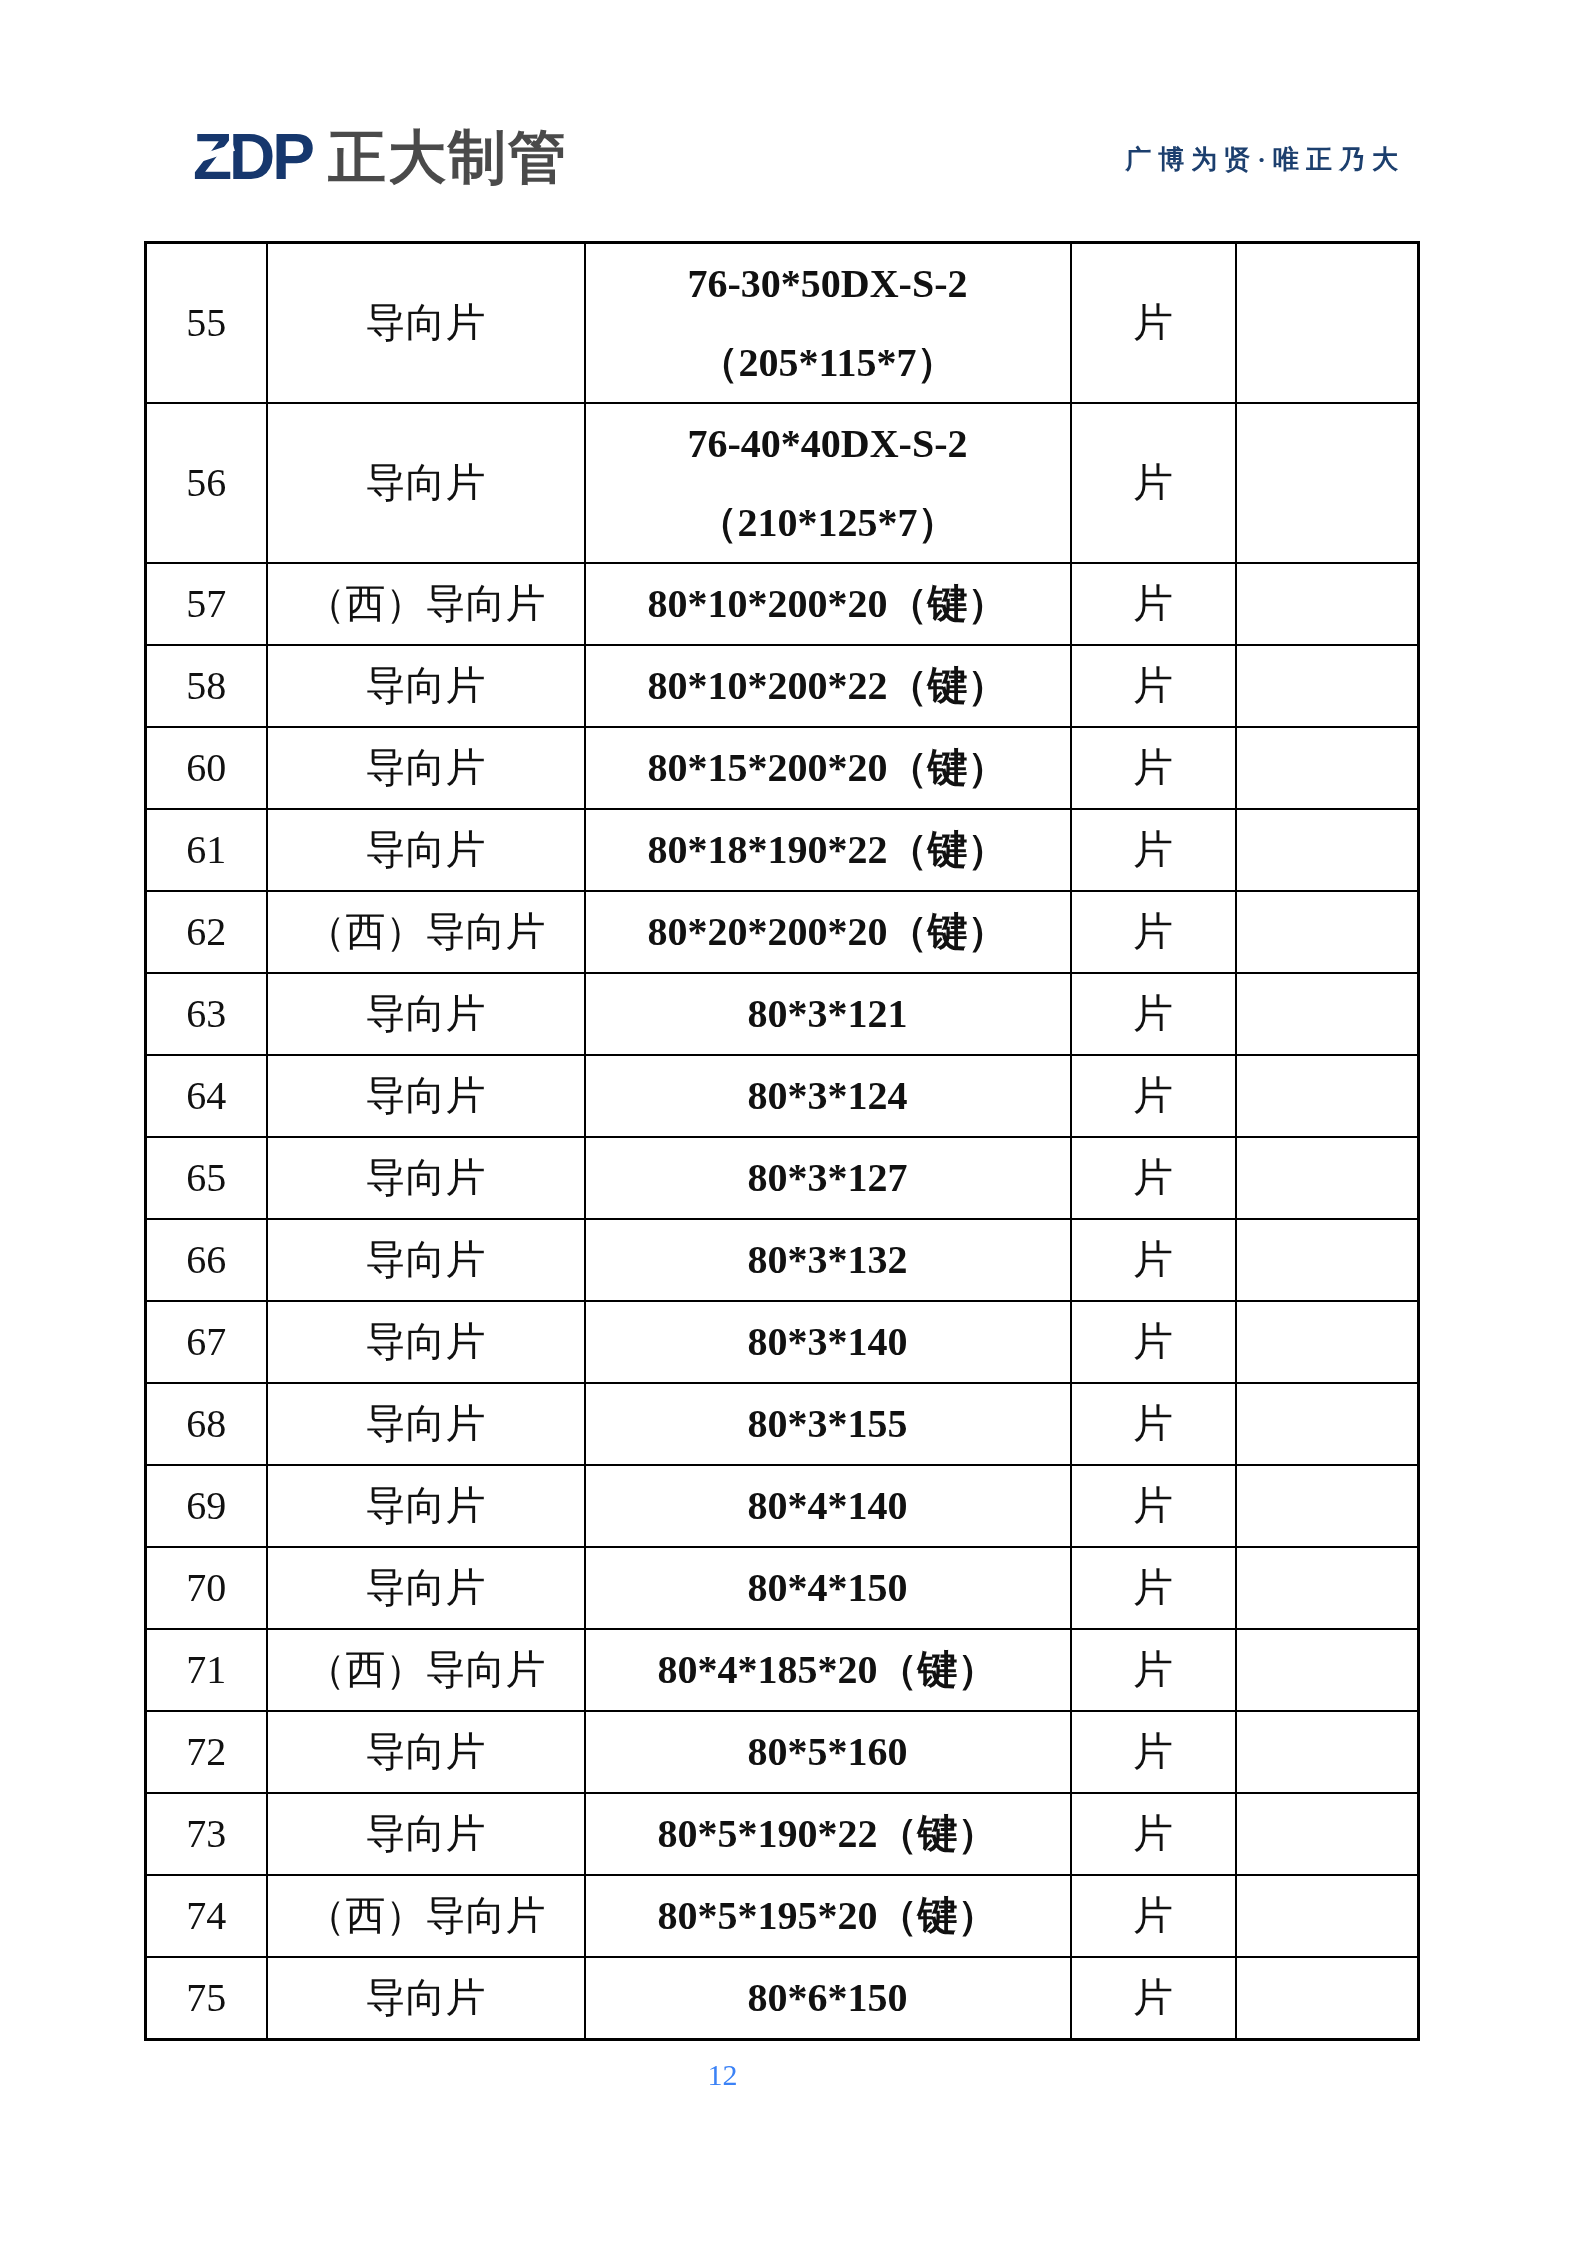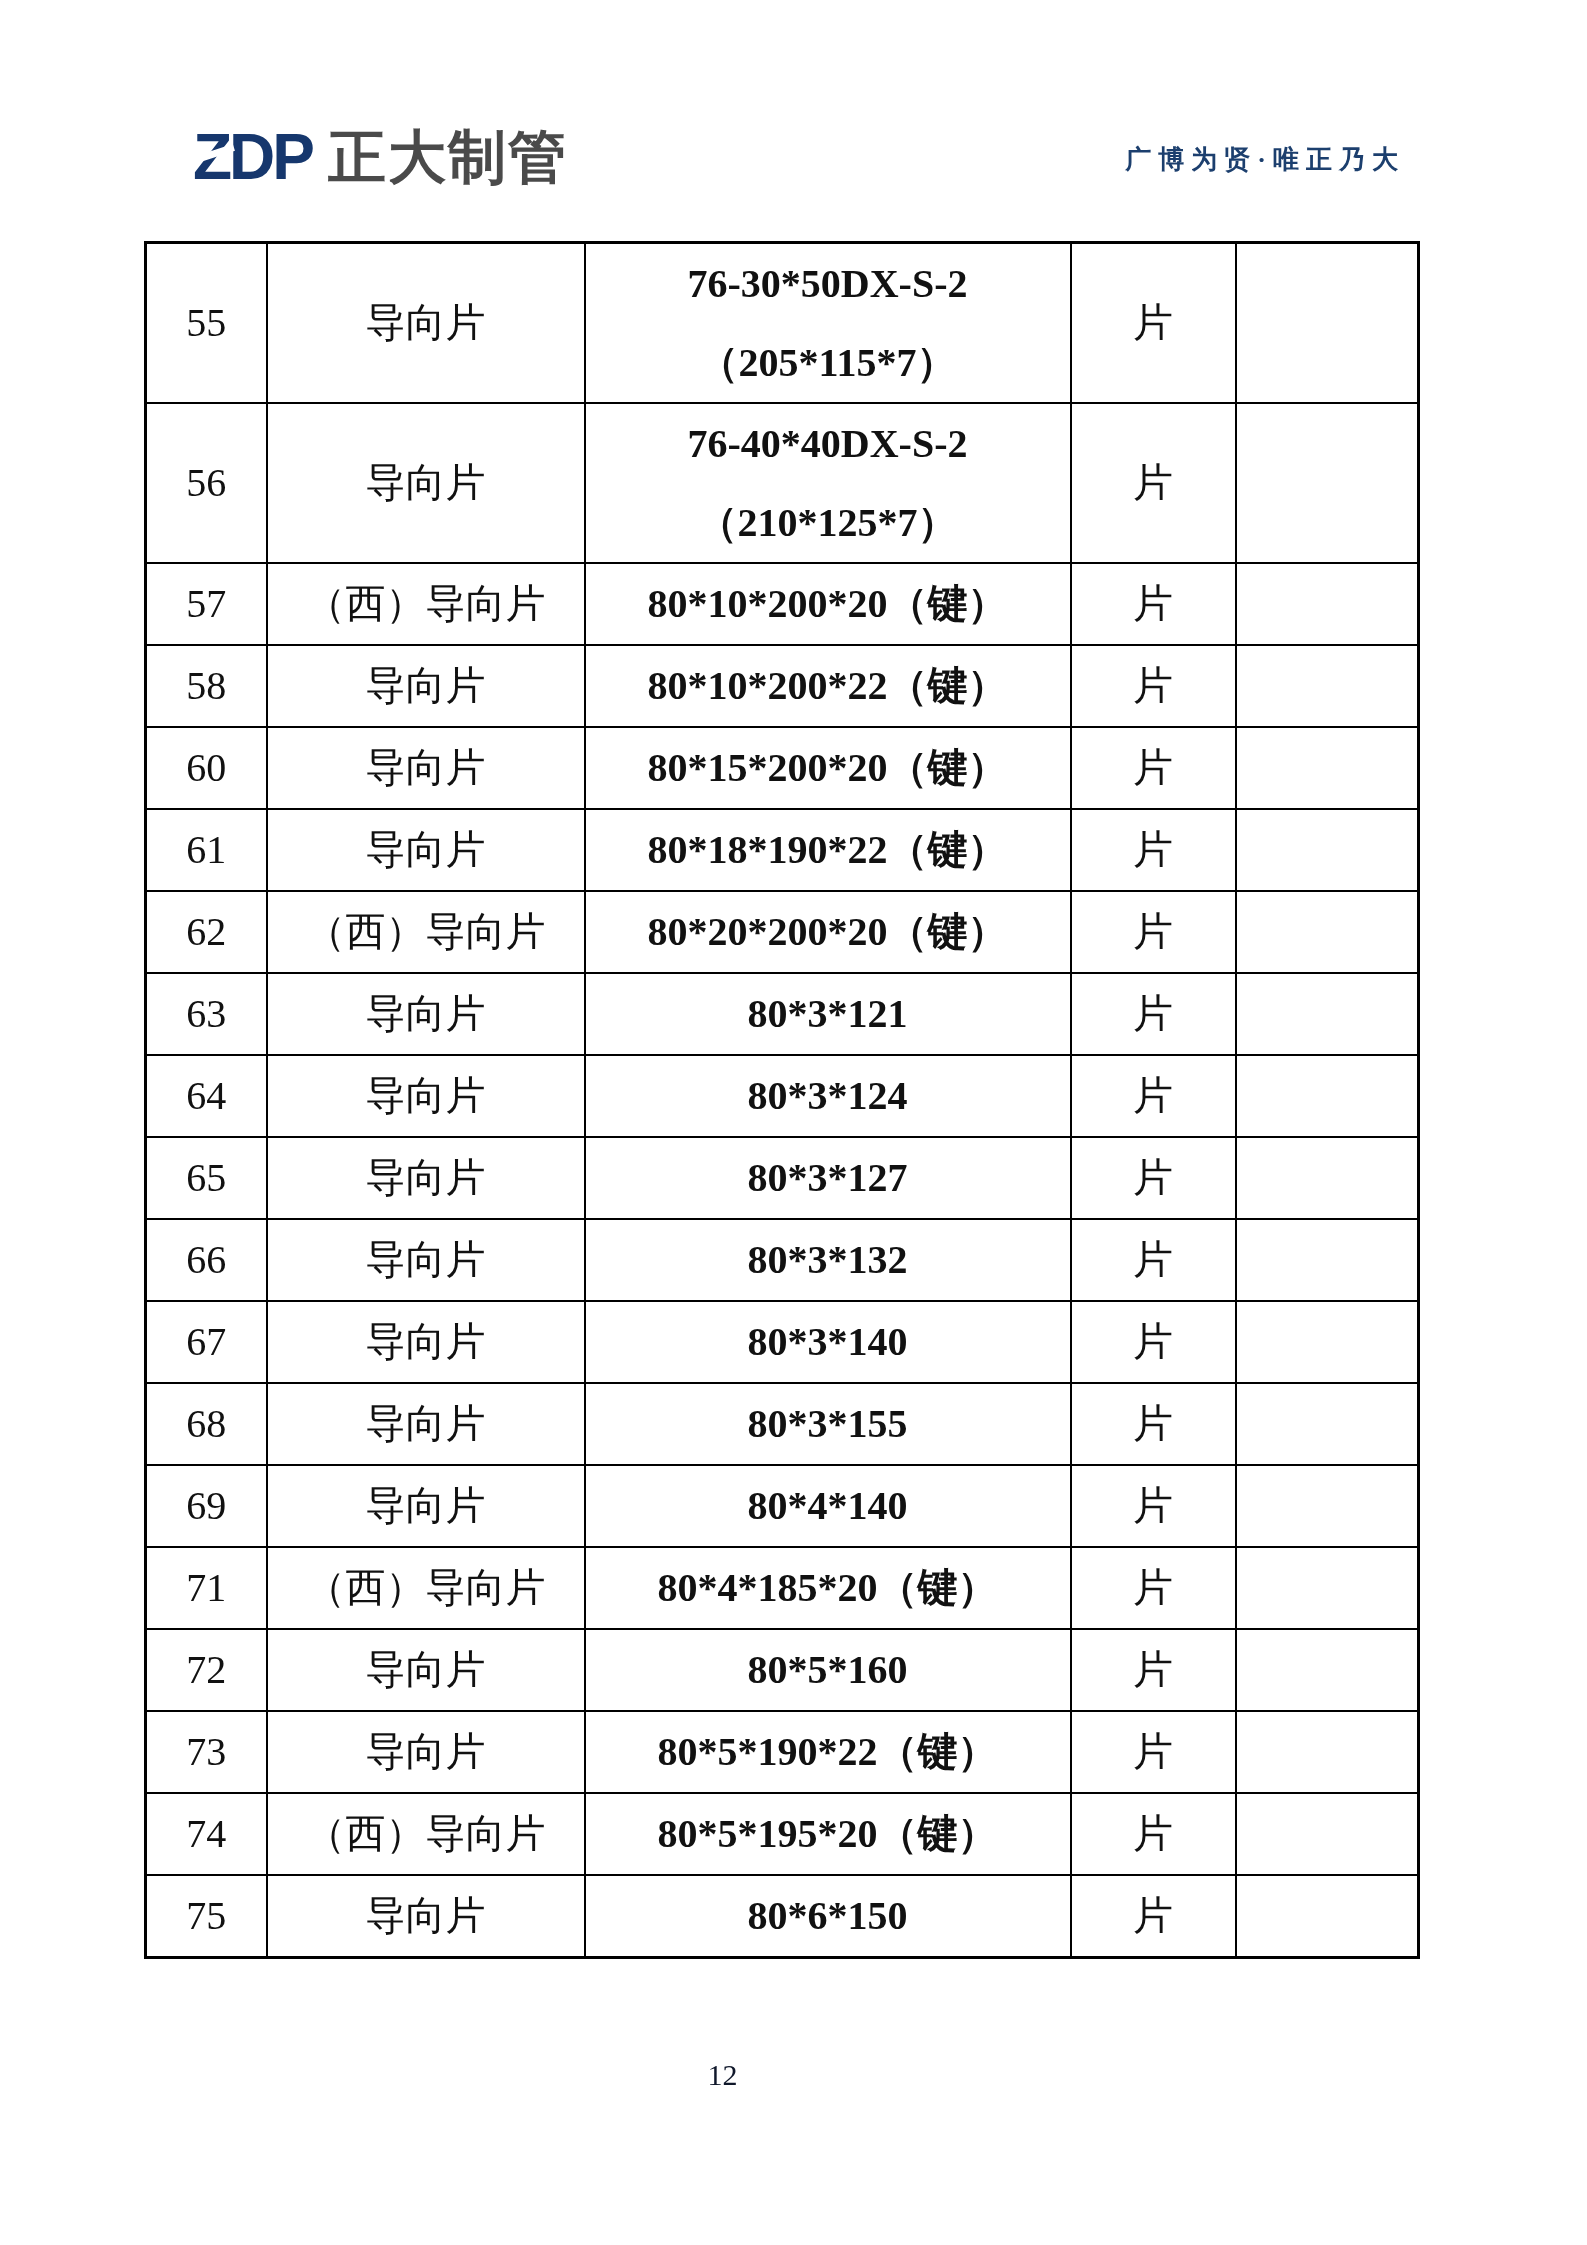--- a/index.html
+++ b/index.html
@@ -121,21 +121,21 @@
   }
 
   
   .page-number {
     position: absolute;
     left: 0;
     top: 2058px;
     width: 1445px;
     text-align: center;
     font-size: 30px;
-    color: #0f172a;
+    color: #3b82f6;
   }
 </style>
 </head>
 <body>
 
 <div class="header">
   <div class="logo">
     <span class="logo-zdp"><span>ZDP</span><span class="swoosh"></span></span>
     <span class="logo-company">正大制管</span>
   </div>
@@ -301,20 +301,31 @@
         <td>导向片</td>
         <td>
           <div class="spec-stack">
             <div class="spec-line">80*4*140</div>
           </div>
         </td>
         <td>片</td>
         <td></td>
       </tr>
       <tr class="row-single">
+        <td>70</td>
+        <td>导向片</td>
+        <td>
+          <div class="spec-stack">
+            <div class="spec-line">80*4*150</div>
+          </div>
+        </td>
+        <td>片</td>
+        <td></td>
+      </tr>
+      <tr class="row-single">
         <td>71</td>
         <td>（西）导向片</td>
         <td>
           <div class="spec-stack">
             <div class="spec-line">80*4*185*20（键）</div>
           </div>
         </td>
         <td>片</td>
         <td></td>
       </tr>

